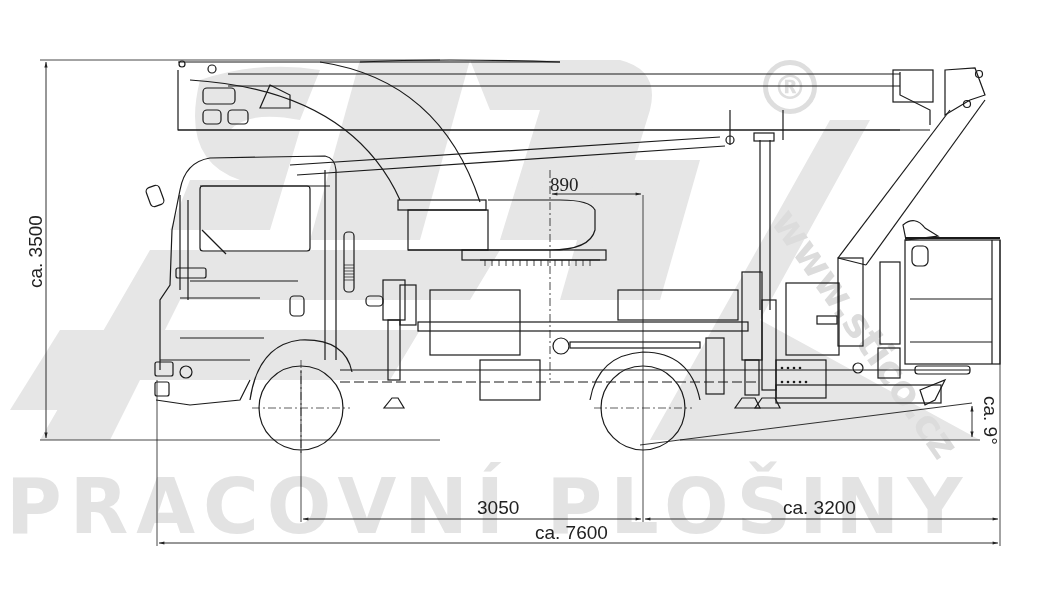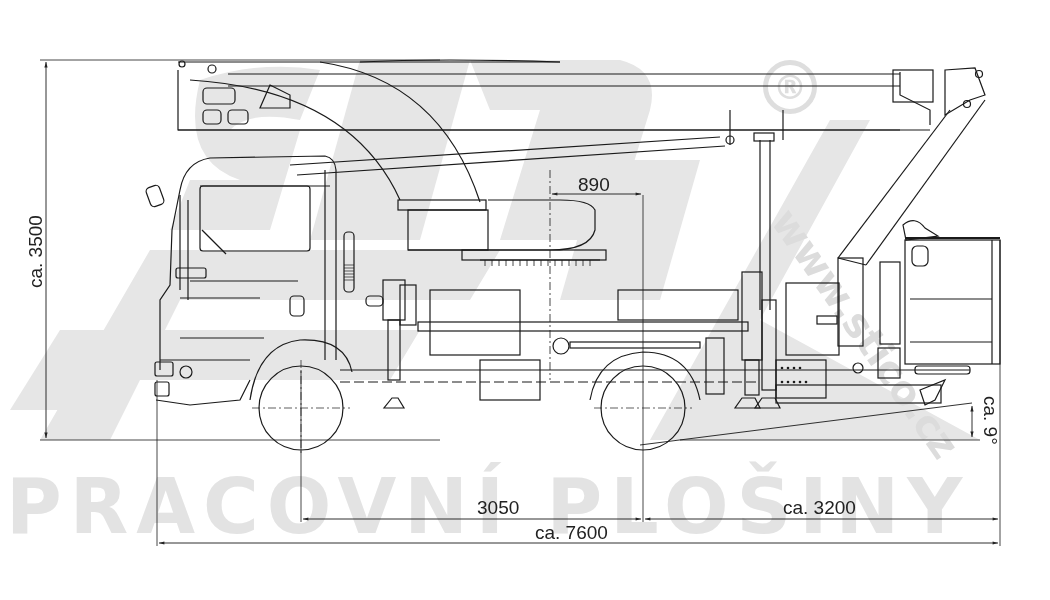--- a/index.html
+++ b/index.html
@@ -226,19 +226,19 @@
       <line x1="992" y1="240" x2="992" y2="364"></line>
       <line x1="910" y1="299" x2="992" y2="299"></line>
       <line x1="910" y1="342" x2="992" y2="342"></line>
       <rect x="912" y="246" width="16" height="20" rx="5"></rect>
       <path d="M903,225 Q915,215 925,228 L938,236 L906,240 Z"></path>
       <rect x="915" y="366" width="55" height="8" rx="3"></rect>
     </g>
   </svg>
 
   <div class="dim dim-v" style="left:26px; top:288px;">ca. 3500</div>
-  <div class="dim" style="left:578px; top:175px;">890</div>
+  <div class="dim" style="left:550px; top:175px;font-family:Liberation Serif, serif;">890</div>
   <div class="dim" style="left:449px; top:498px;margin-left:28px;">3050</div>
   <div class="dim" style="left:783px; top:498px;">ca. 3200</div>
   <div class="dim" style="left:535px; top:523px;text-align:right;">ca. 7600</div>
   <div class="dim dim-v2" style="left:1000px; top:396px;">ca. 9°</div>
 
 </div>
 
 </body></html>

